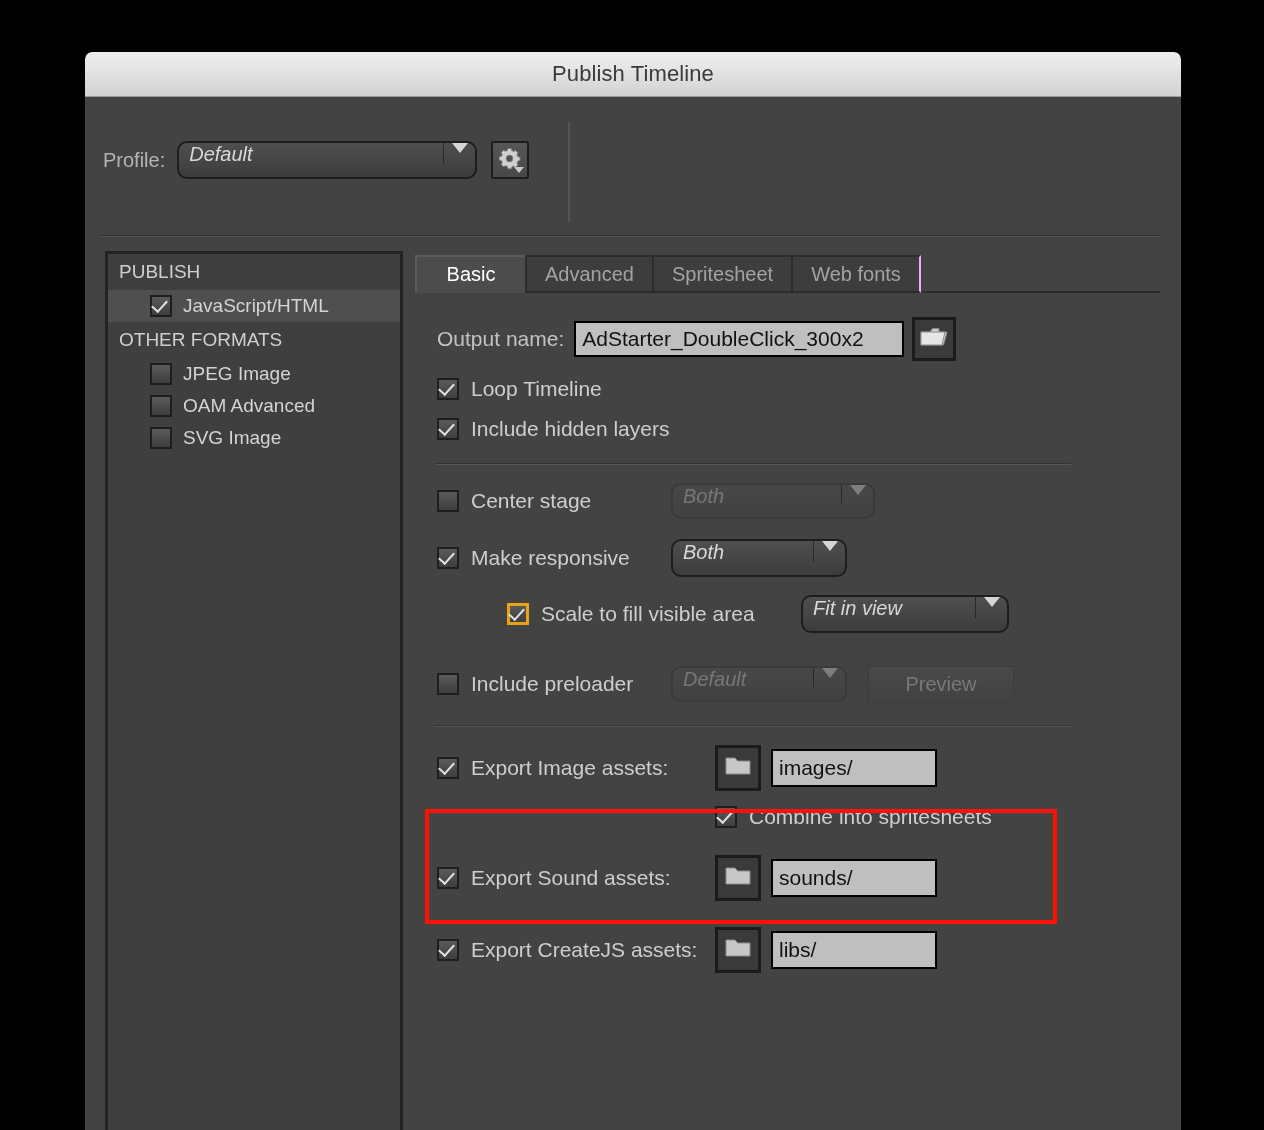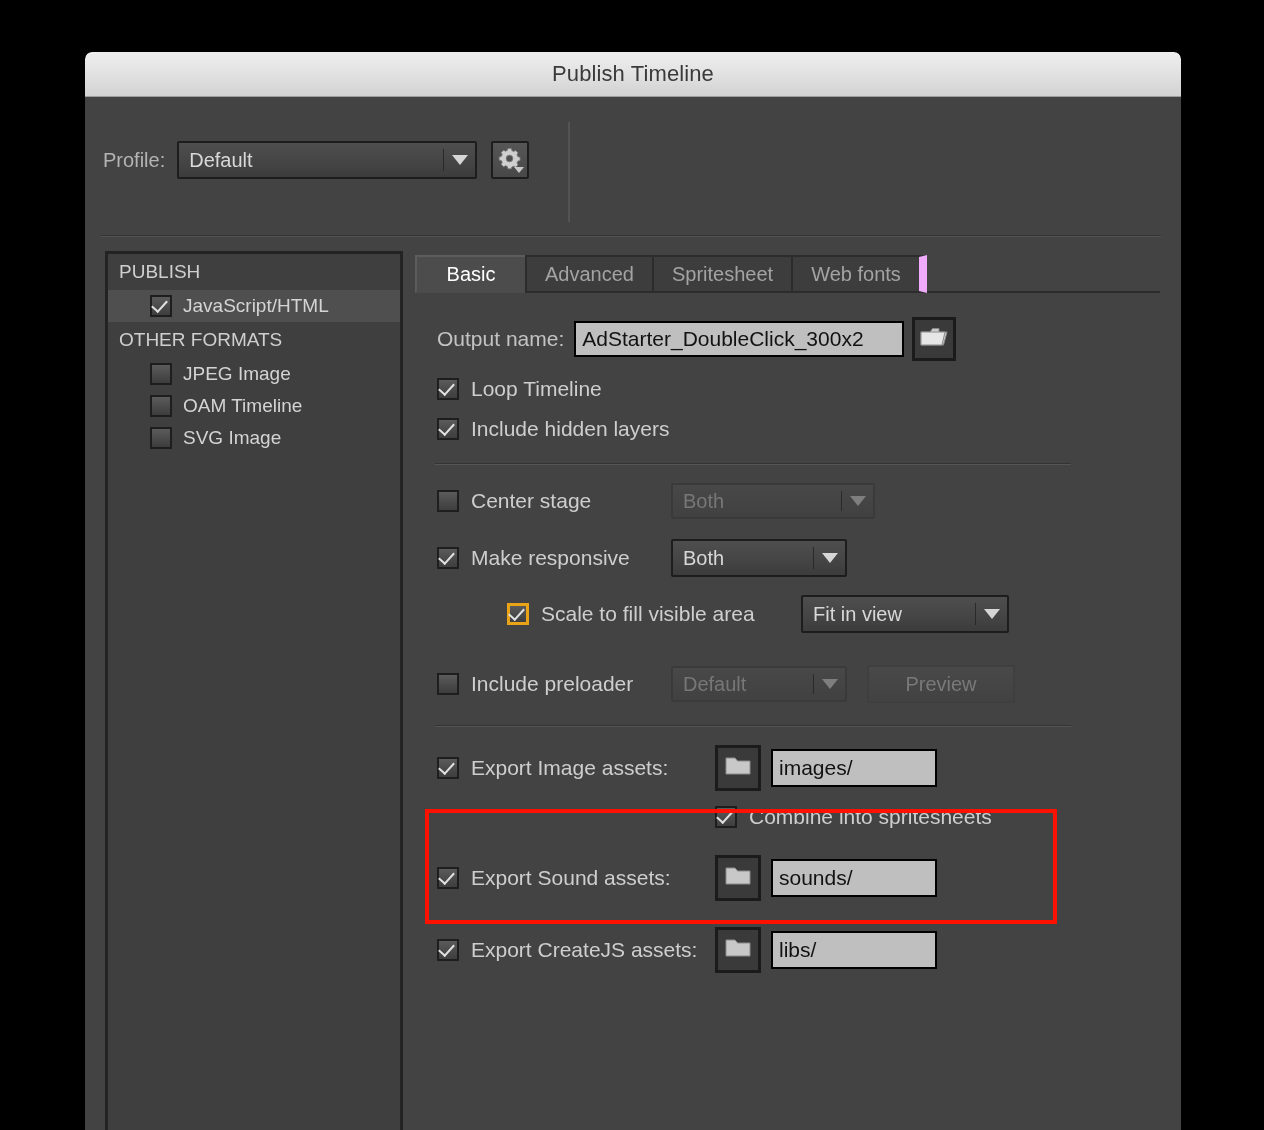--- a/index.html
+++ b/index.html
@@ -41,24 +41,25 @@
   #profile-inner {
     position: absolute; left: 18px; top: 44px;
     display: flex; align-items: center;
   }
   .label-dim { color: #b4b4b4; font-size: 20px; }
 
   .combo {
     position: relative;
     background: linear-gradient(to bottom, #4e4e4e 0%, #464646 50%, #3c3c3c 100%);
     border: 2px solid #1d1d1d;
-    border-radius: 2px;
-    display: flex; align-items: center;
+    border-radius: 10px;
+    display: flex; align-items: flex-start;
     color: #d8d8d8;
     font-size: 20px;
+    font-style: italic;
   }
   .combo .combo-value { padding-left: 10px; flex: 1; white-space: nowrap; overflow: hidden; }
   .combo .combo-sep {
     width: 1px; height: 62%; background: #2a2a2a; margin-right: 1px;
   }
   .combo .combo-arrow {
     width: 30px; display: flex; align-items: center; justify-content: center;
   }
   .combo .combo-arrow i {
     display:block;
@@ -146,21 +147,21 @@
   .tab {
     height: 38px; padding: 0 18px;
     display: flex; align-items: center; justify-content: center;
     font-size: 20px;
     color: #a3a3a3;
     background: #3d3d3d;
     border: 2px solid #2c2c2c;
     border-right: none;
     min-width: 110px;
   }
-  .tab:last-child { border-right: 8px solid #f0abfc; }
+  .tab:last-child { border-right: 2px solid #f0abfc; }
   .tab.active {
     color: #ffffff;
     background: #4c4c4c;
     border-color: #5c5c5c;
     border-bottom-color: #4c4c4c;
   }
   #tabline {
     position: absolute; left: 330px; top: 46px;
     width: 745px; height: 2px; background: #2c2c2c;
   }
@@ -269,21 +270,21 @@
         <span class="side-label">JavaScript/HTML</span>
       </div>
 
       <div class="side-group">OTHER FORMATS</div>
       <div class="side-item">
         <span class="cb"></span>
         <span class="side-label">JPEG Image</span>
       </div>
       <div class="side-item">
         <span class="cb"></span>
-        <span class="side-label">OAM Timeline</span>
+        <span class="side-label">OAM Advanced</span>
       </div>
       <div class="side-item">
         <span class="cb"></span>
         <span class="side-label">SVG Image</span>
       </div>
     </div>
 
     <div id="tabline"></div>
     <div id="tabs">
       <div class="tab active">

